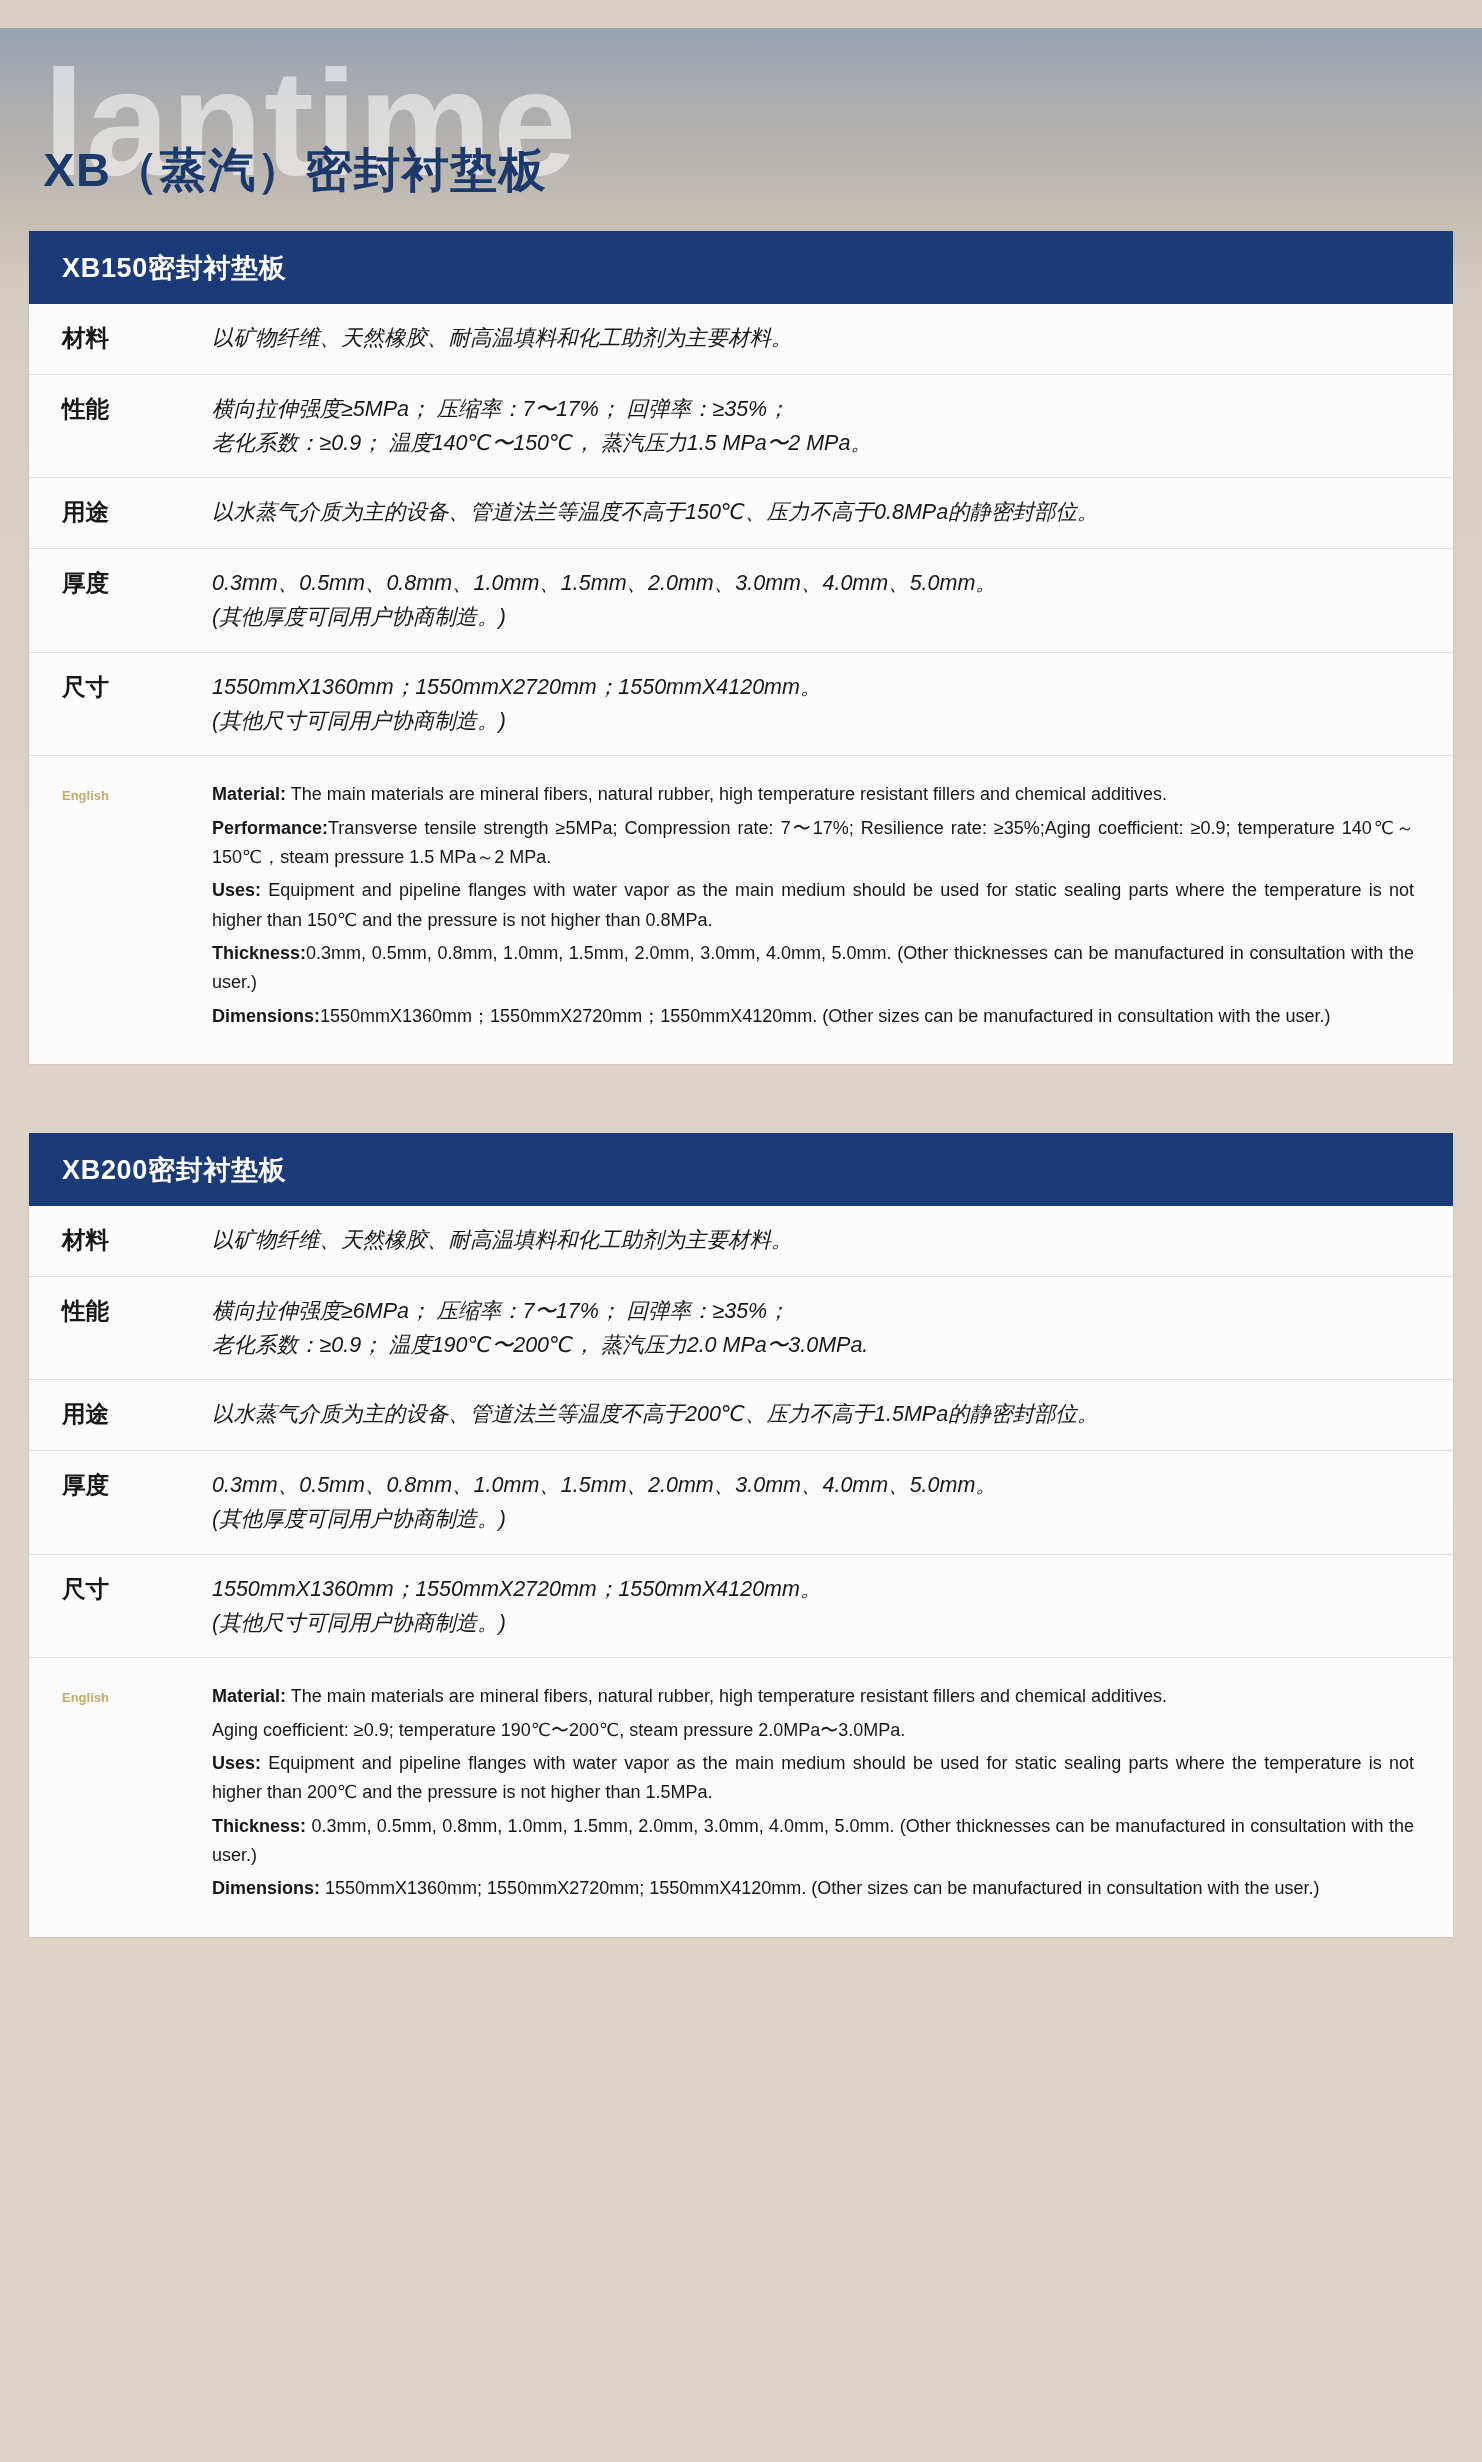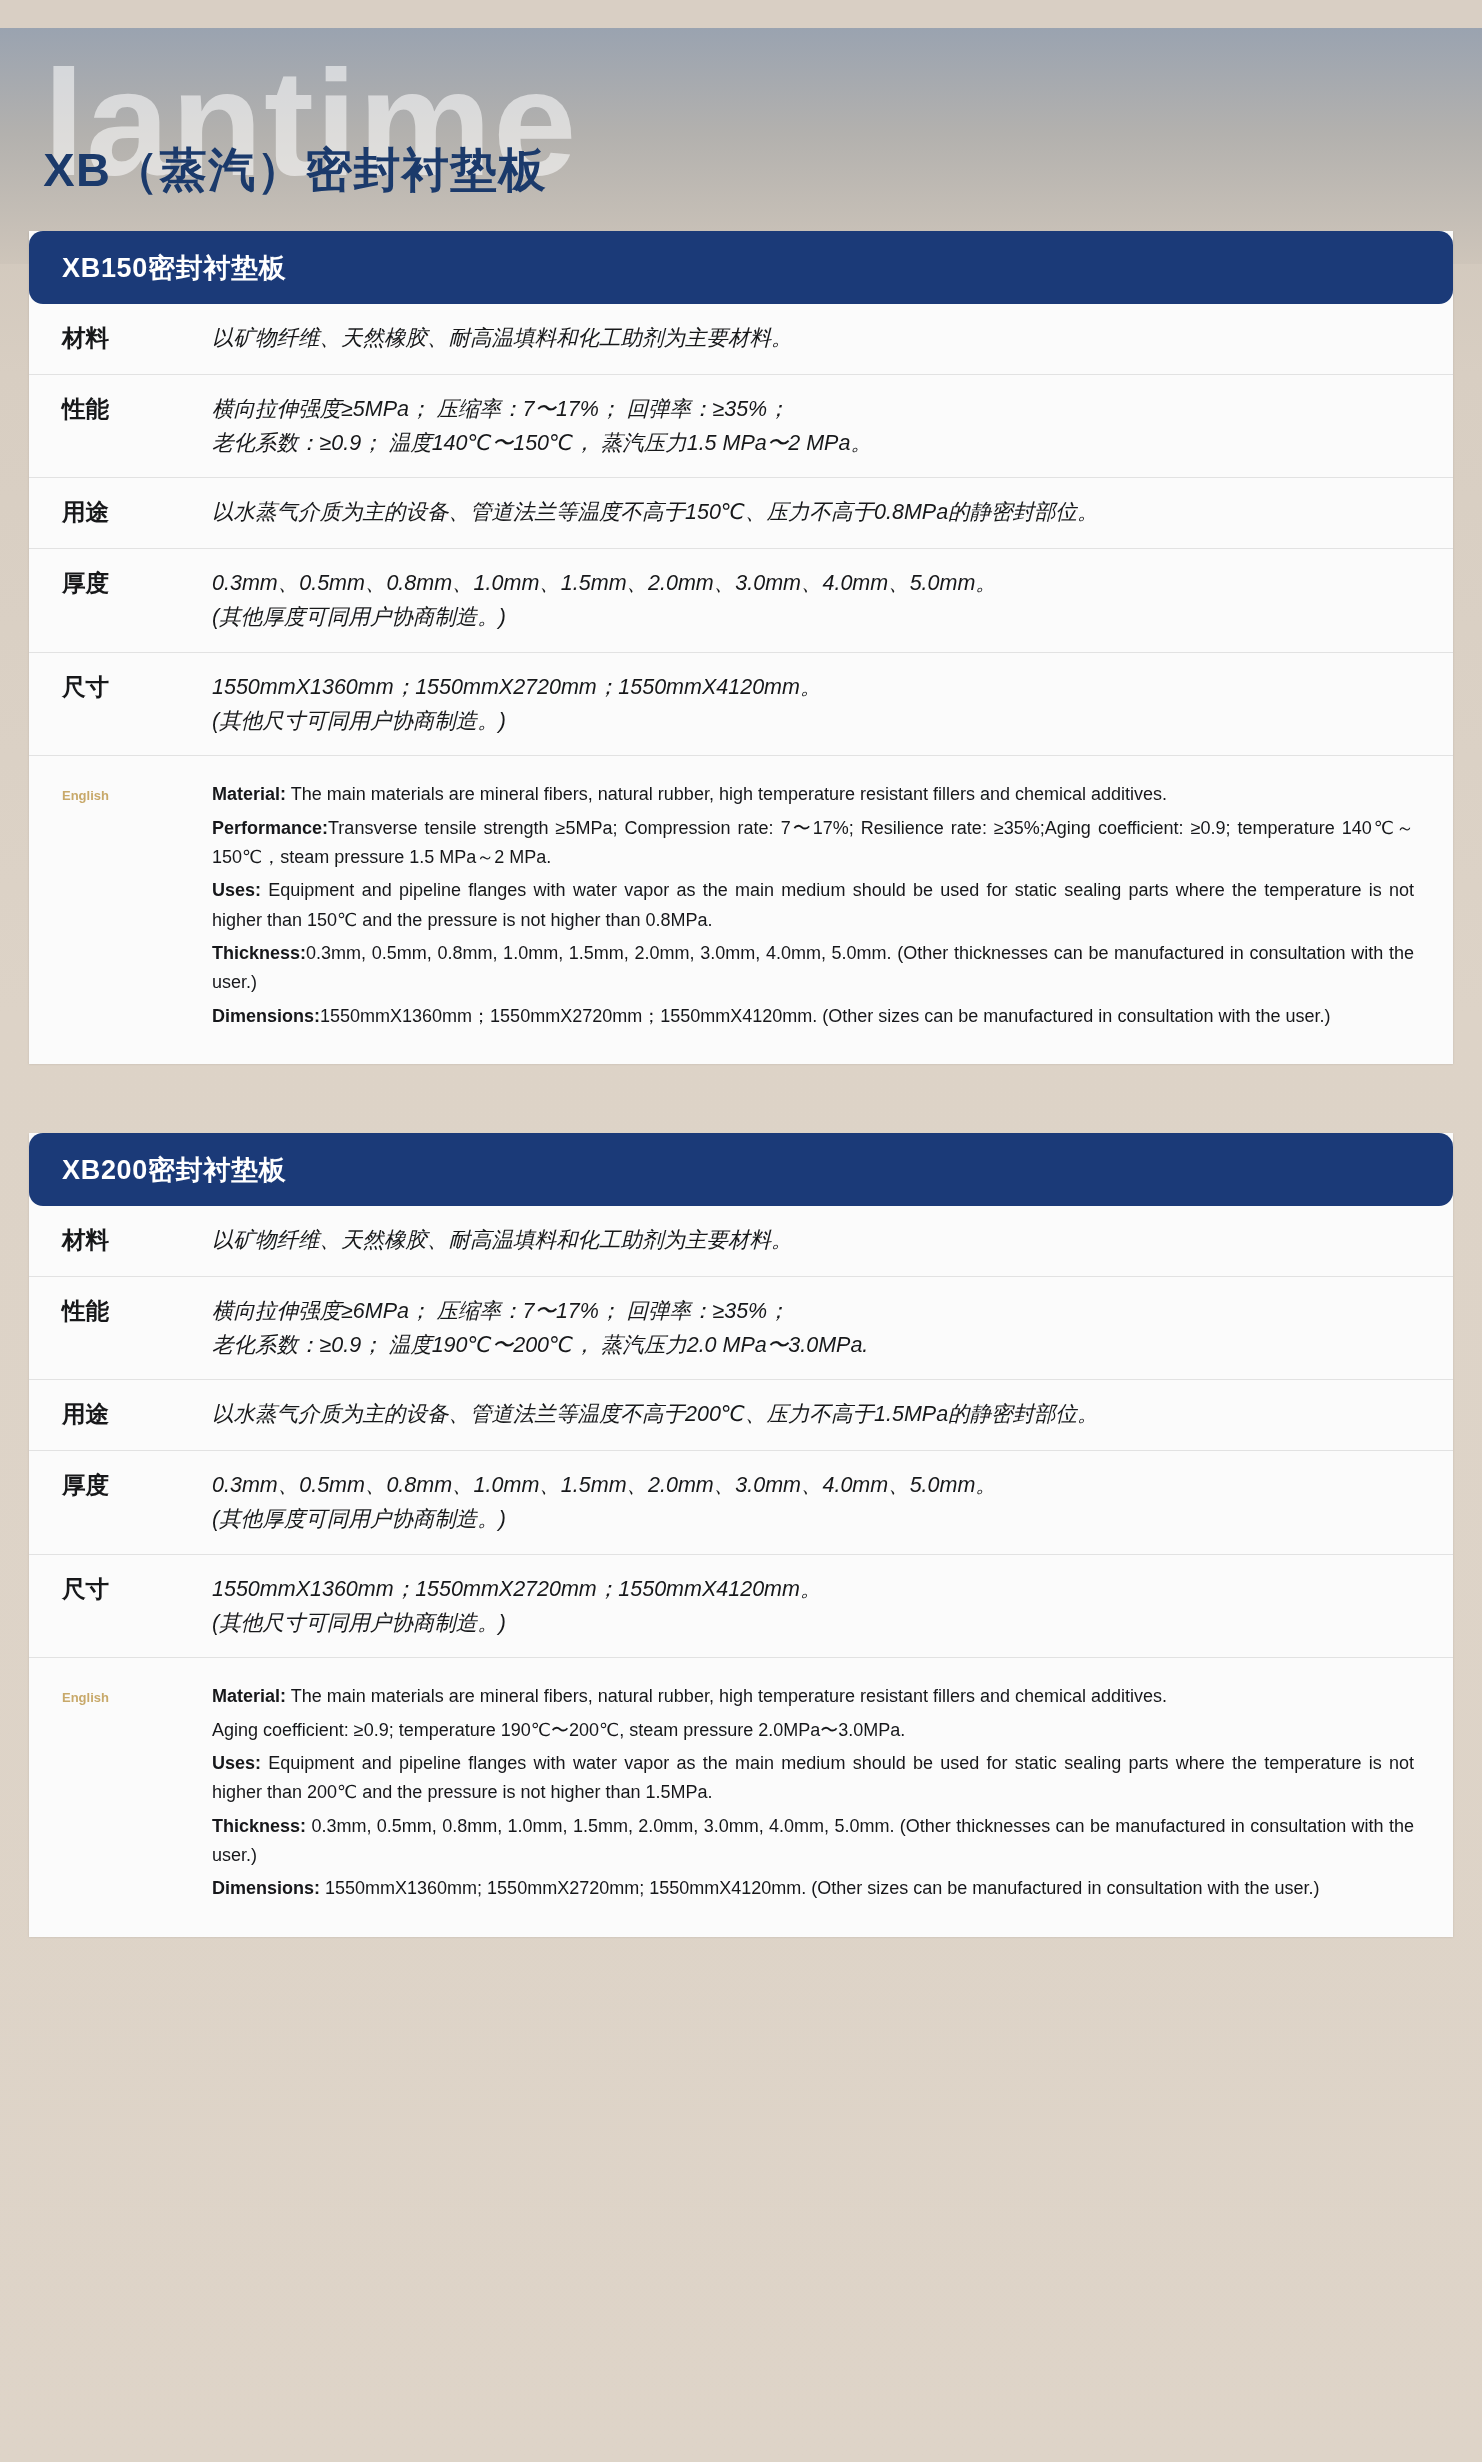--- a/index.html
+++ b/index.html
@@ -54,21 +54,20 @@
     background: #fbfbfb;
     box-shadow: 0 0.7px 2.1px rgba(0,0,0,0.12);
   }
   .section-header {
     background: #1b3a78;
     color: #ffffff;
     font-size: 27px;
     font-weight: bold;
     padding: 18.6px 0 18.6px 33px;
     letter-spacing: 0.7px;
-    border-radius: 14px;
   }
   .row {
     display: flex;
     align-items: flex-start;
     border-bottom: 0.7px solid #e2e2e2;
     background: #fbfbfb;
     padding: 17px 0;
     gap: 25px;
   }
   .row:last-child { border-bottom: none; }

